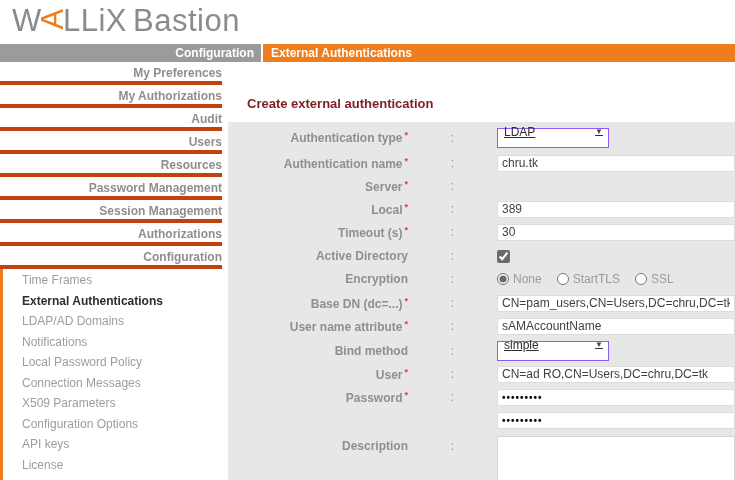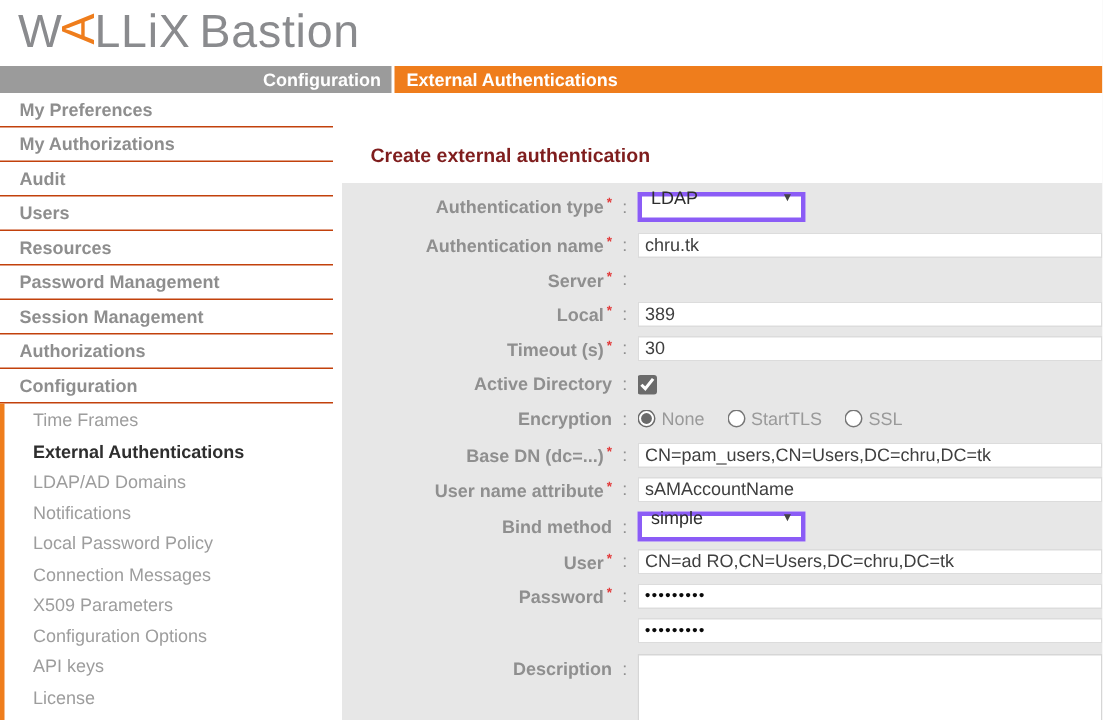--- a/index.html
+++ b/index.html
@@ -16,49 +16,49 @@
   
   .topbar { position:absolute; top:44px; left:0; width:735px; height:18px; display:flex; }
   .topbar-gray { width:261px; background:#9b9b9b; color:#fff; font-size:12px; font-weight:bold;
                  display:flex; justify-content:flex-end; align-items:center; padding-right:7px; }
   .topbar-orange { flex:1; margin-left:2px; background:#ef7d1c; color:#fff; font-size:12px; font-weight:bold;
                  display:flex; align-items:center; padding-left:8px; }
 
   
   .sidebar { position:absolute; top:62px; left:0; width:222px; }
   .side-item { height:23px; line-height:22px; padding-left:13px; font-size:12px; font-weight:bold;
-               color:#8e8e8e; border-bottom:1px solid #c2410c; cursor:pointer; }
+               color:#8e8e8e; border-bottom:4px solid #c2410c; cursor:pointer;text-align:right; }
   .submenu { position:absolute; top:270px; left:0; width:222px; }
   .sub-accent { position:absolute; left:0; top:269px; width:3px; height:211px; background:#ef7d1c; }
   .sub-item { height:20.5px; line-height:20.5px; padding-left:22px; font-size:12px; color:#9d9d9d; cursor:pointer; white-space:nowrap; }
   .sub-item.active { color:#2e2e2e; font-weight:bold; }
 
   
   .form-title { position:absolute; left:247px; top:96px; font-size:13px; font-weight:bold; color:#7f1d1d; }
 
   .panel { position:absolute; left:228px; top:122px; right:0; bottom:0; background:#e7e7e7; overflow:hidden; }
-  .row { position:absolute; left:0; right:0; height:18px; display:flex; align-items:center; }
+  .row { position:absolute; left:0; right:0; height:18px; display:flex; align-items:center;gap:36px; }
   .row.tall { height:21px; }
   .row.top-align { align-items:flex-start; }
   .lbl { width:180px; text-align:right; font-size:12px; font-weight:bold; color:#8f8f8f; white-space:nowrap; }
   .row.top-align .lbl { margin-top:3px; }
   .req { color:#e23a3a; font-size:9px; vertical-align:4px; margin-left:2px; }
   .colon { width:17px; text-align:center; font-size:12px; color:#8f8f8f; }
   .row.top-align .colon { margin-top:3px; }
   .ctrl { flex:1; display:flex; align-items:center; min-width:0; }
 
   input.txt { width:100%; height:17px; border:1px solid #dcdcdc; background:#fff; font-size:12px;
               color:#3f3f3f; padding:0 4px; font-family:"Liberation Sans", sans-serif; outline:none; }
   input.pwd { font-size:10px; font-weight:bold; letter-spacing:1px; color:#0a0a0a; }
   textarea.desc { width:100%; height:58px; border:1px solid #d6d6d6; background:#fff; resize:none;
                   font-family:"Liberation Sans", sans-serif; font-size:12px; color:#3f3f3f; outline:none; }
 
-  .selectbox { width:112px; height:20px; background:#fff; border:3px solid #8b5cf6;
+  .selectbox { width:112px; height:20px; background:#fff; border:1px solid #8b5cf6;
                display:flex; align-items:center; justify-content:space-between;
-               padding:0 5px 12px 6px; font-size:12px; color:#2e2e2e; cursor:default; }
+               padding:0 5px 12px 6px; font-size:12px; color:#2e2e2e; cursor:default;text-decoration:underline; }
   .selectbox .arrow { font-size:8px; color:#444; }
 
   input[type="checkbox"] { width:13px; height:13px; accent-color:#6b6b6b; cursor:pointer; }
   .radios { display:flex; align-items:center; gap:15px; }
   .radio { display:flex; align-items:center; gap:4px; font-size:12px; color:#9a9a9a; cursor:default; }
   .radio input { width:12px; height:12px; accent-color:#6b6b6b; cursor:pointer; }
 </style>
 </head>
 <body>
 

